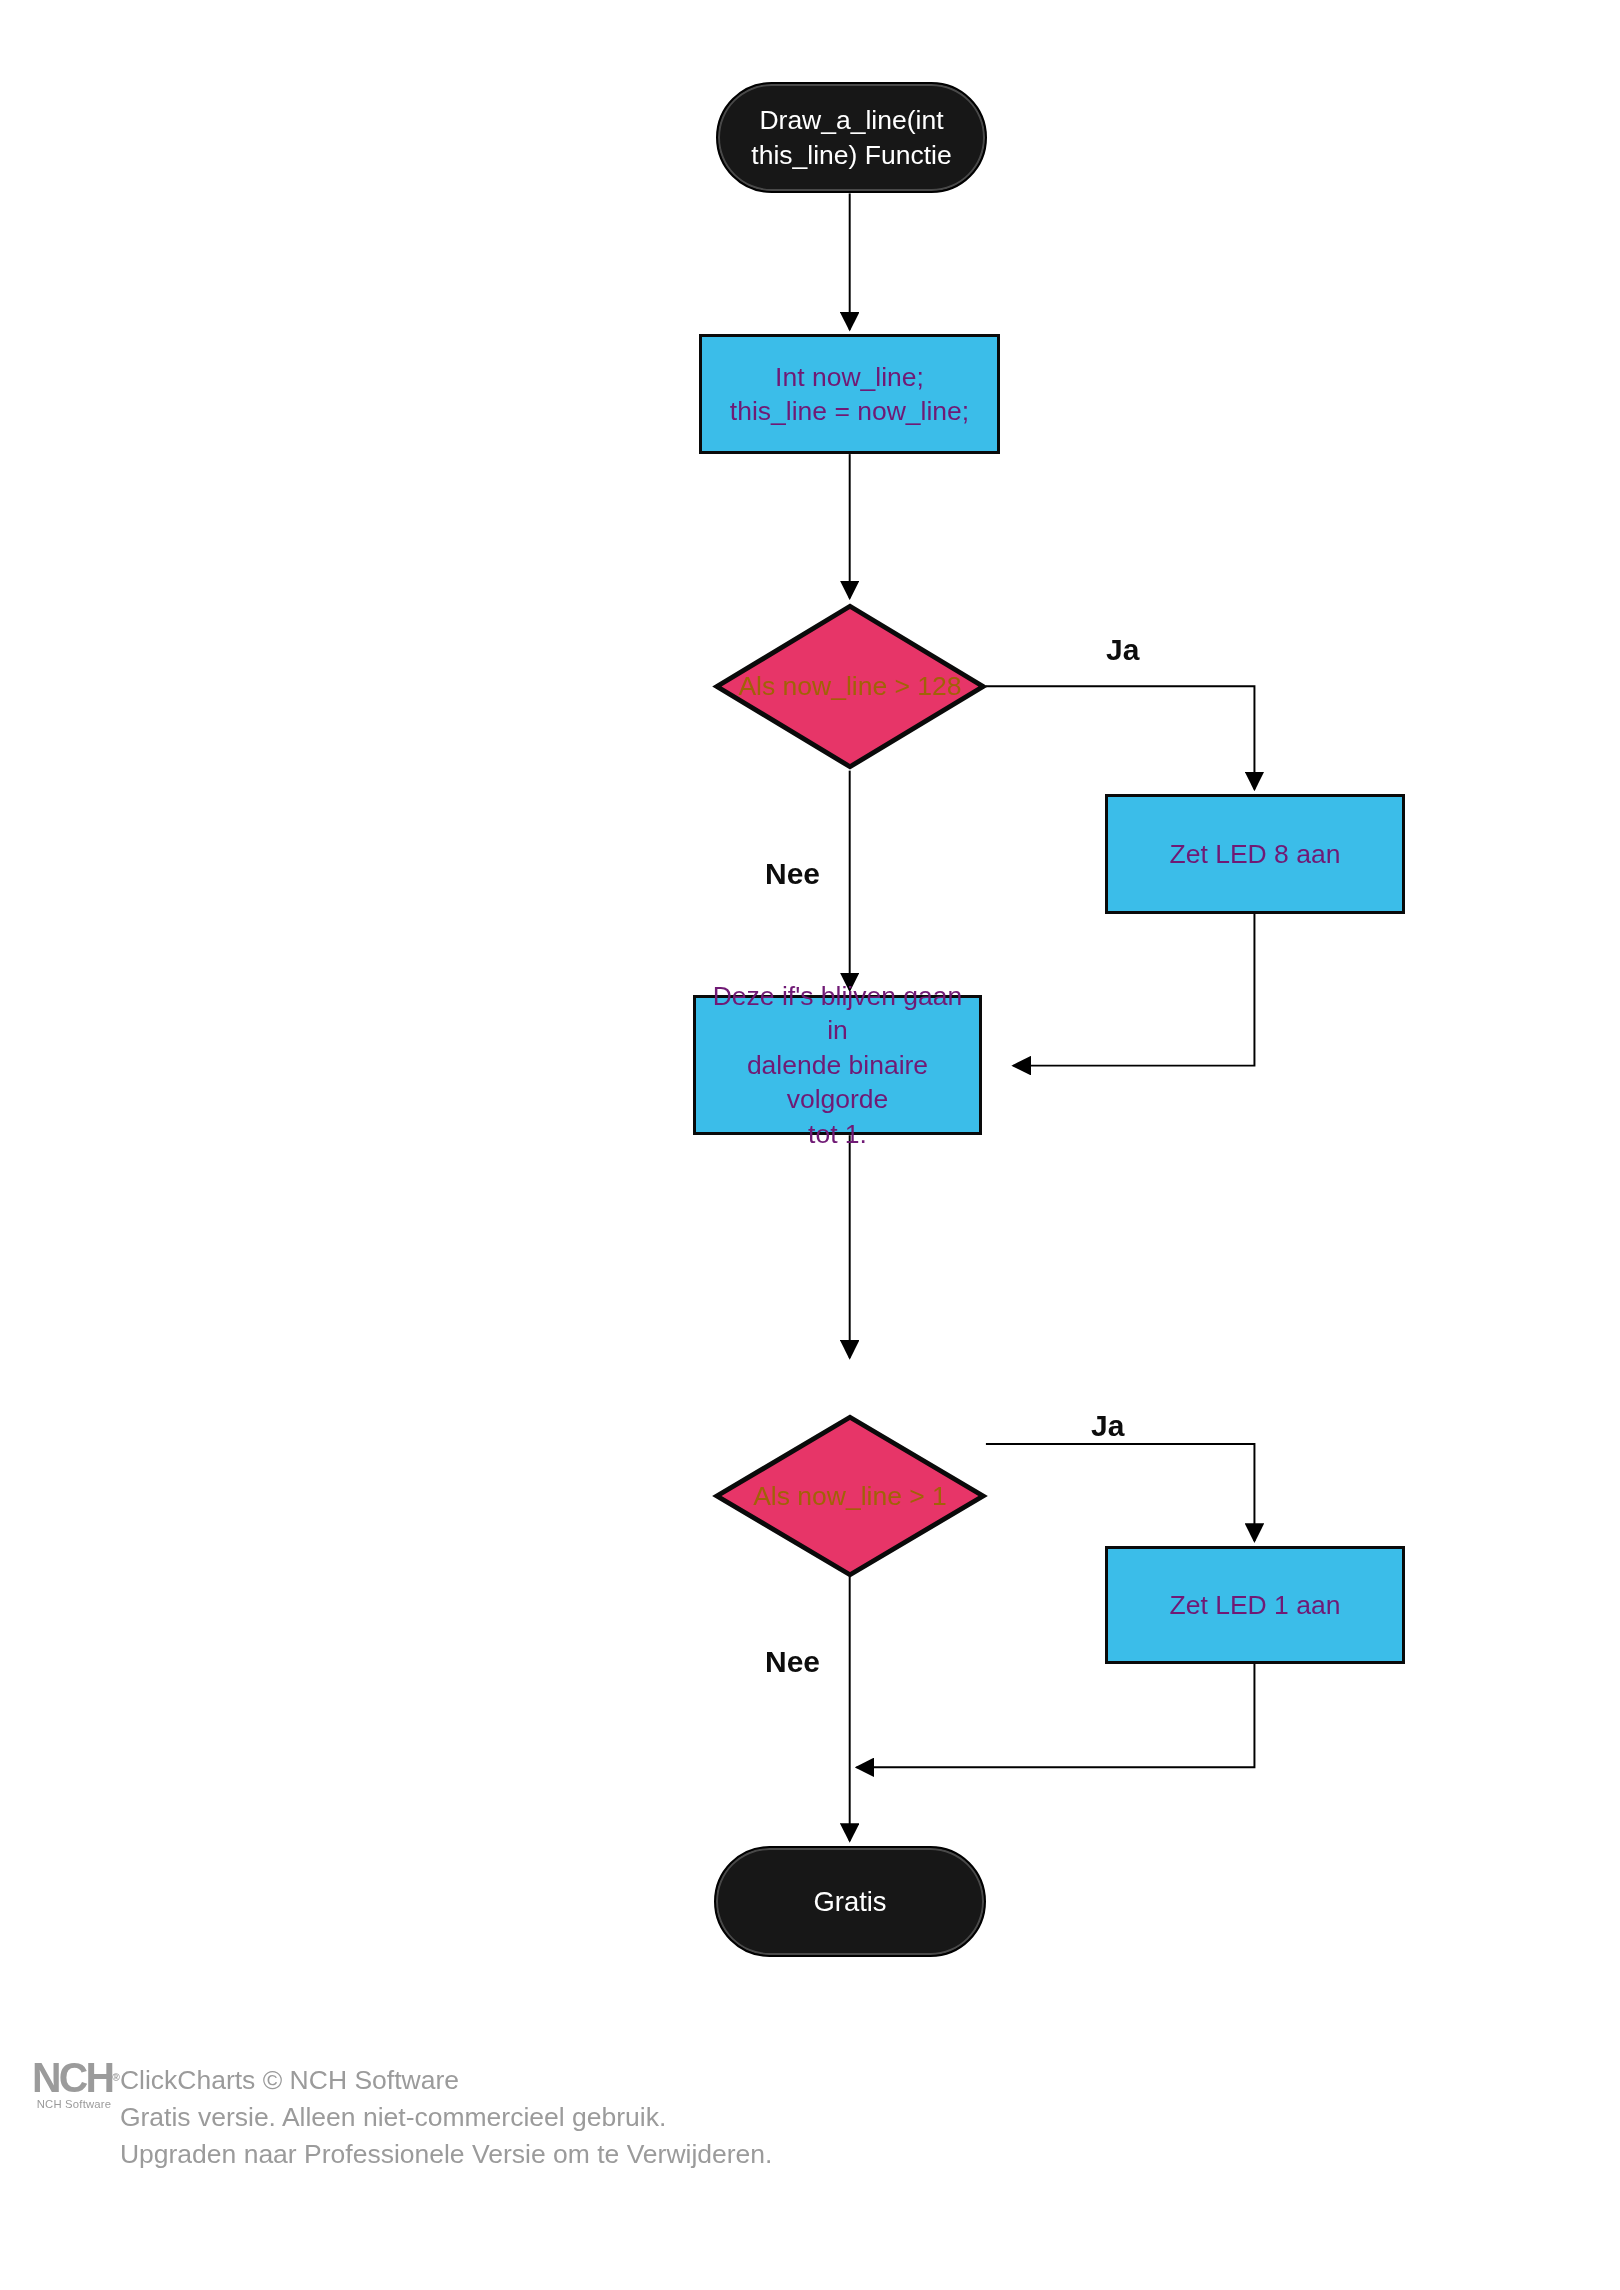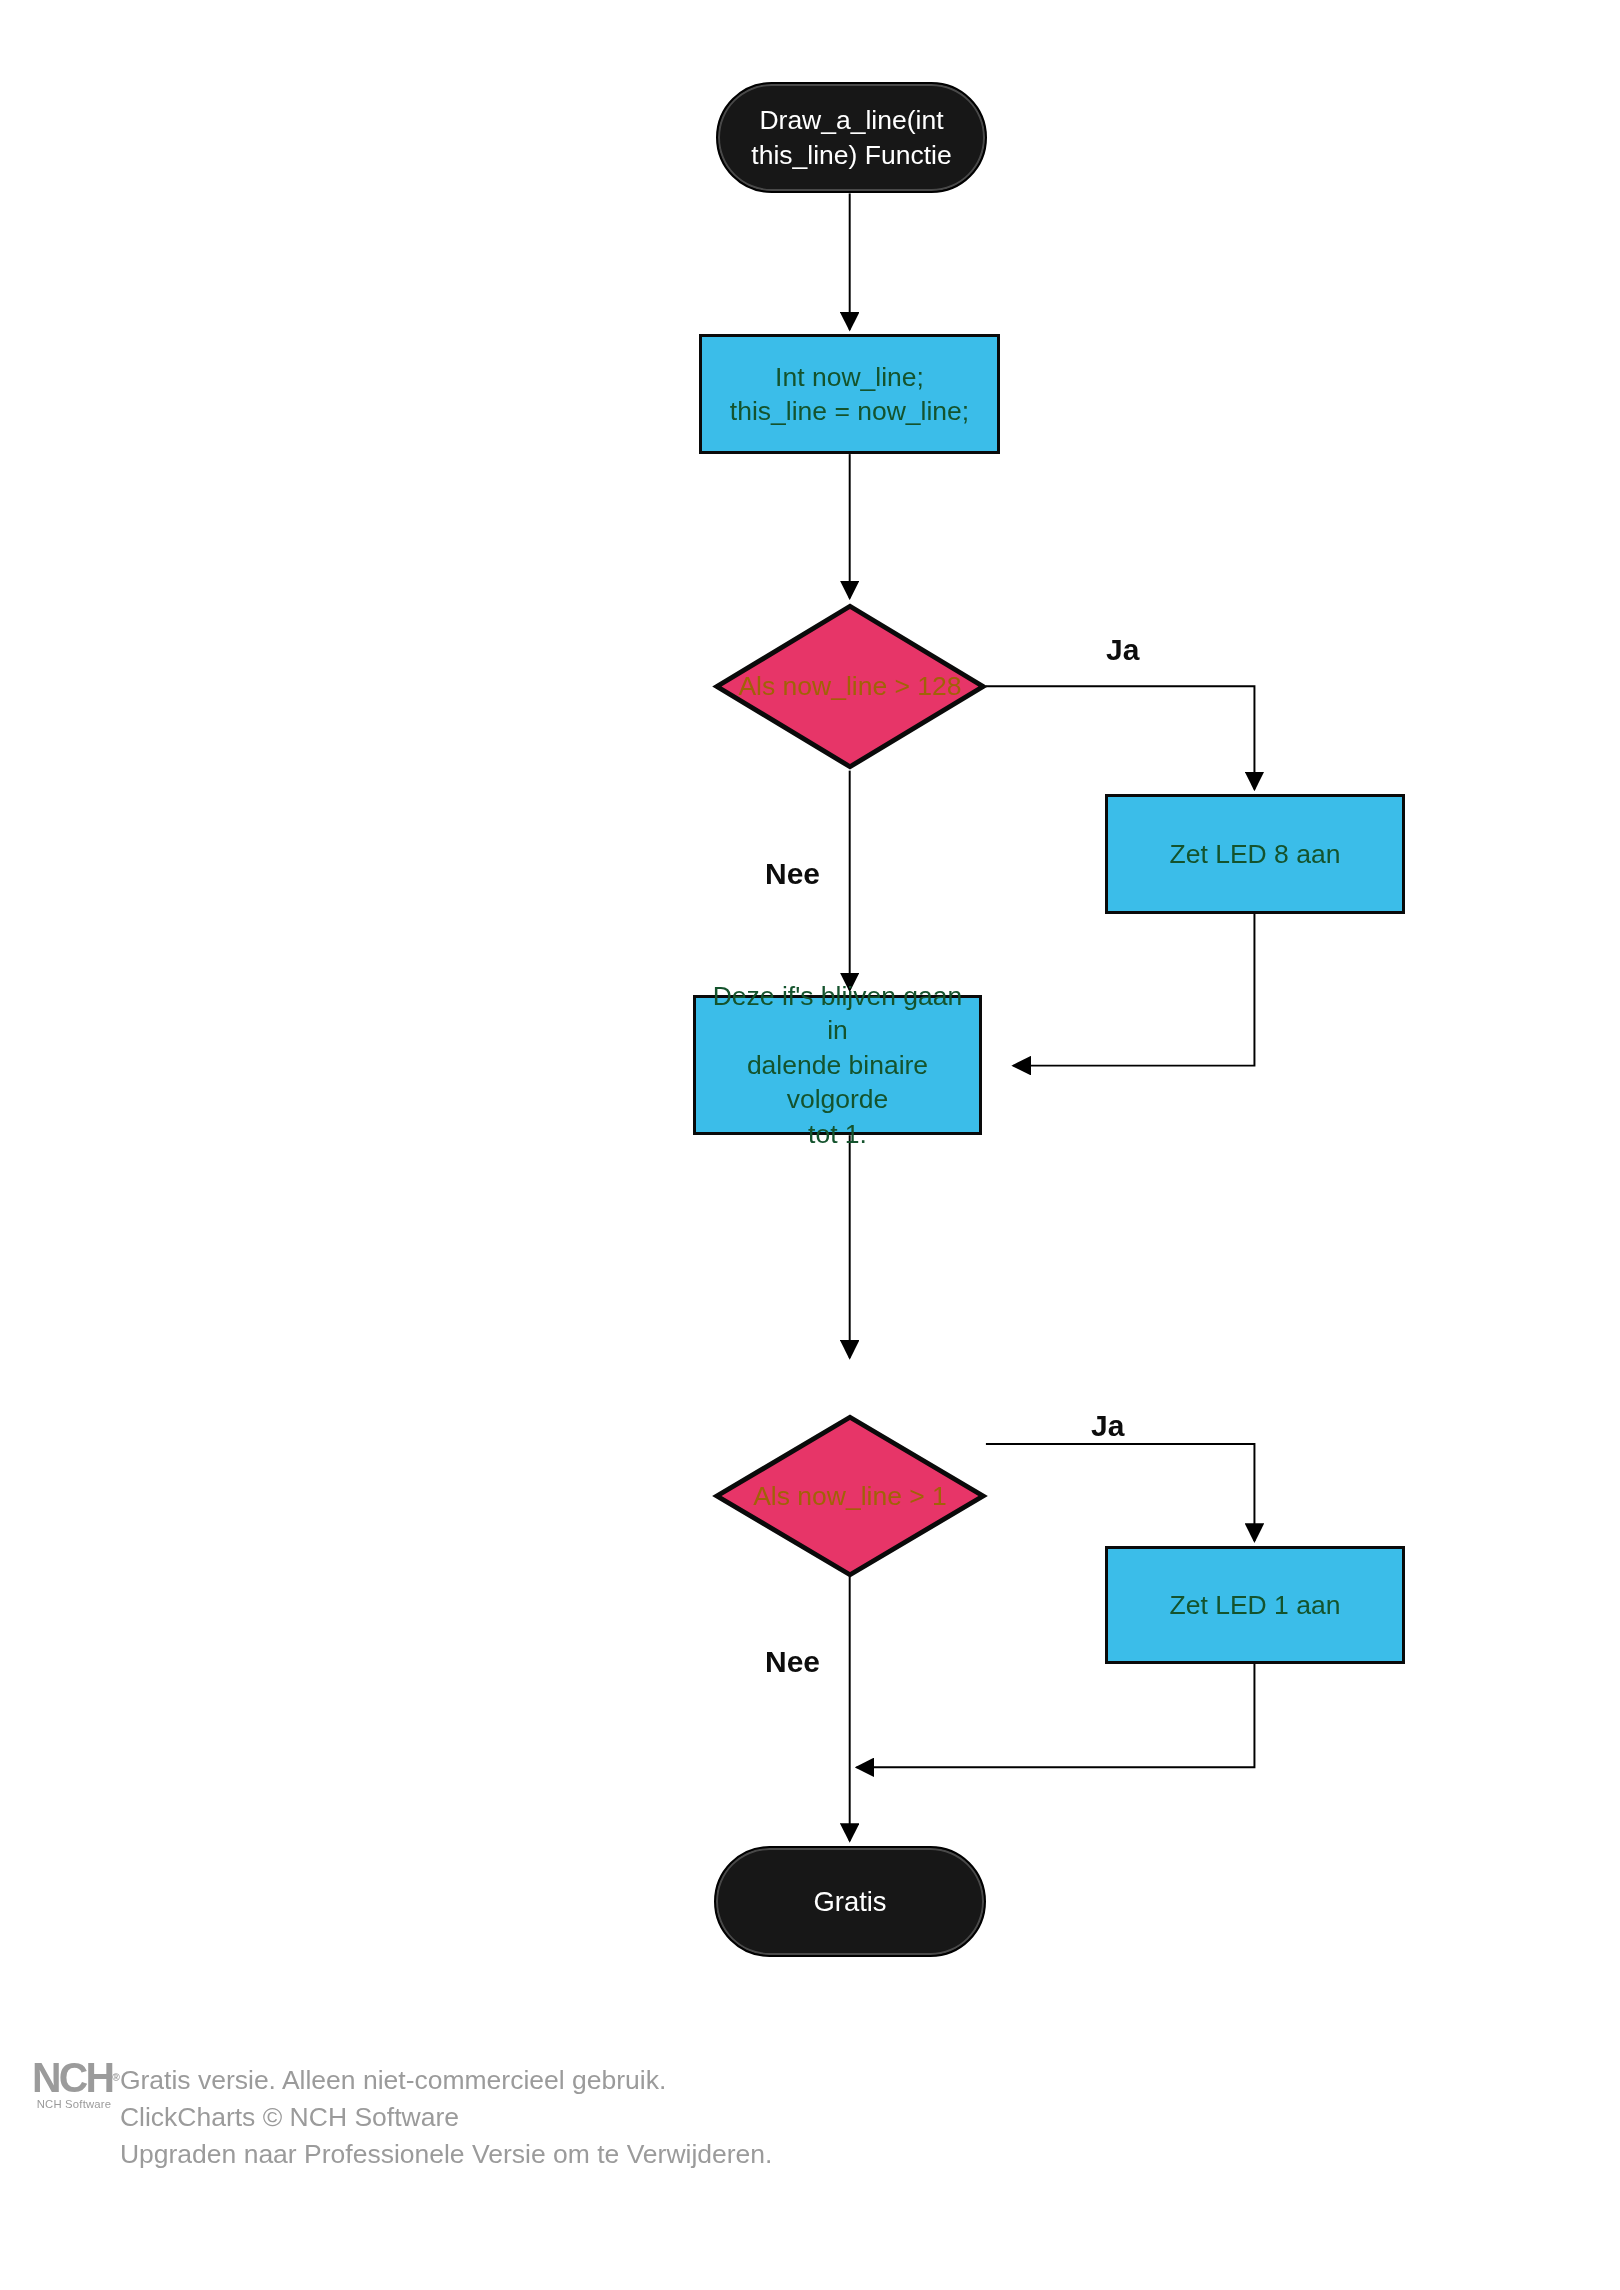--- a/index.html
+++ b/index.html
@@ -26,21 +26,21 @@
     background:#171717;
     color:#ffffff;
     border:2px solid #000000;
     border-radius:59px;
     box-shadow:inset 0 0 0 2px rgba(255,255,255,0.22);
     font-size:26.5px;
   }
   .process{
     background:#3bbde9;
     border:3.9px solid #0a0a0a;
-    color:#14532d;
+    color:#701a75;
     font-size:26.5px;
   }
   .decision{position:absolute;}
   .decision svg{position:absolute;left:0;top:0;overflow:visible;}
   .decision .label{
     position:absolute;left:0;top:0;right:0;bottom:0;
     display:flex;align-items:center;justify-content:center;
     color:#a16207;font-size:26.5px;text-align:center;
   }
   .edge-label{
@@ -134,20 +134,20 @@
   <div class="edge-label" style="left:765px;top:857px;">Nee</div>
   <div class="edge-label" style="left:1091px;top:1409px;">Ja</div>
   <div class="edge-label" style="left:765px;top:1645px;">Nee</div>
 
   <div class="watermark">
     <div class="nch-logo">
       <div class="nch-letters"><span>NCH</span><span class="nch-reg">®</span></div>
       <div class="nch-sub">NCH Software</div>
     </div>
     <div class="wm-lines">
+      <div>ClickCharts © NCH Software</div>
       <div>Gratis versie. Alleen niet-commercieel gebruik.</div>
-      <div>ClickCharts © NCH Software</div>
       <div>Upgraden naar Professionele Versie om te Verwijderen.</div>
     </div>
   </div>
 
 </div>
 
 
 </body></html>

